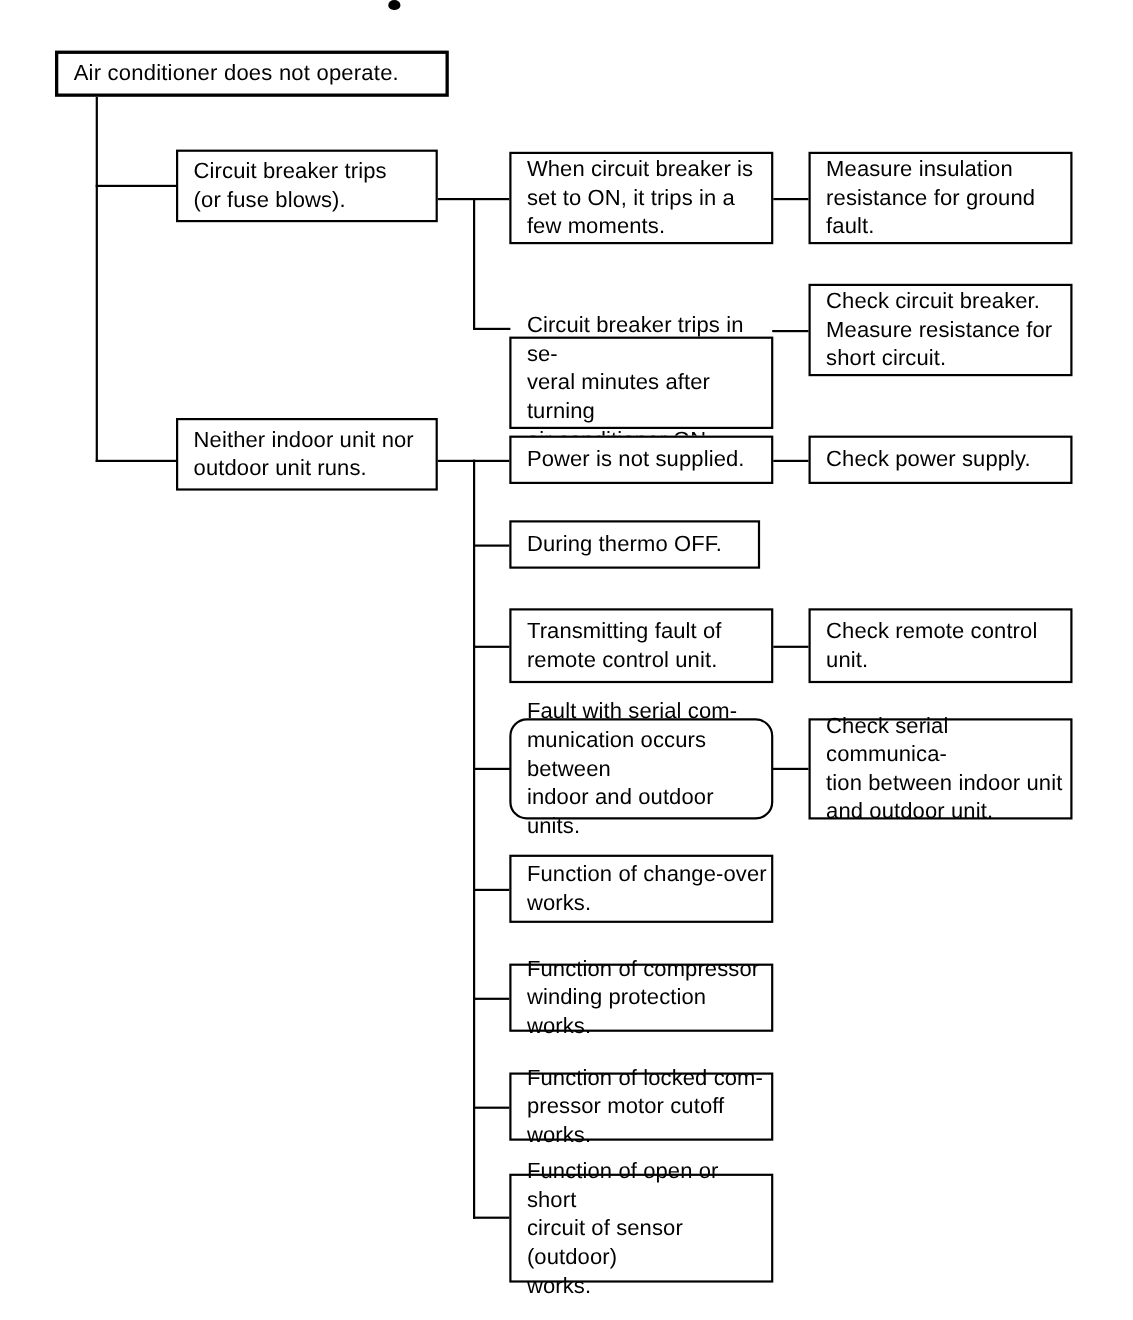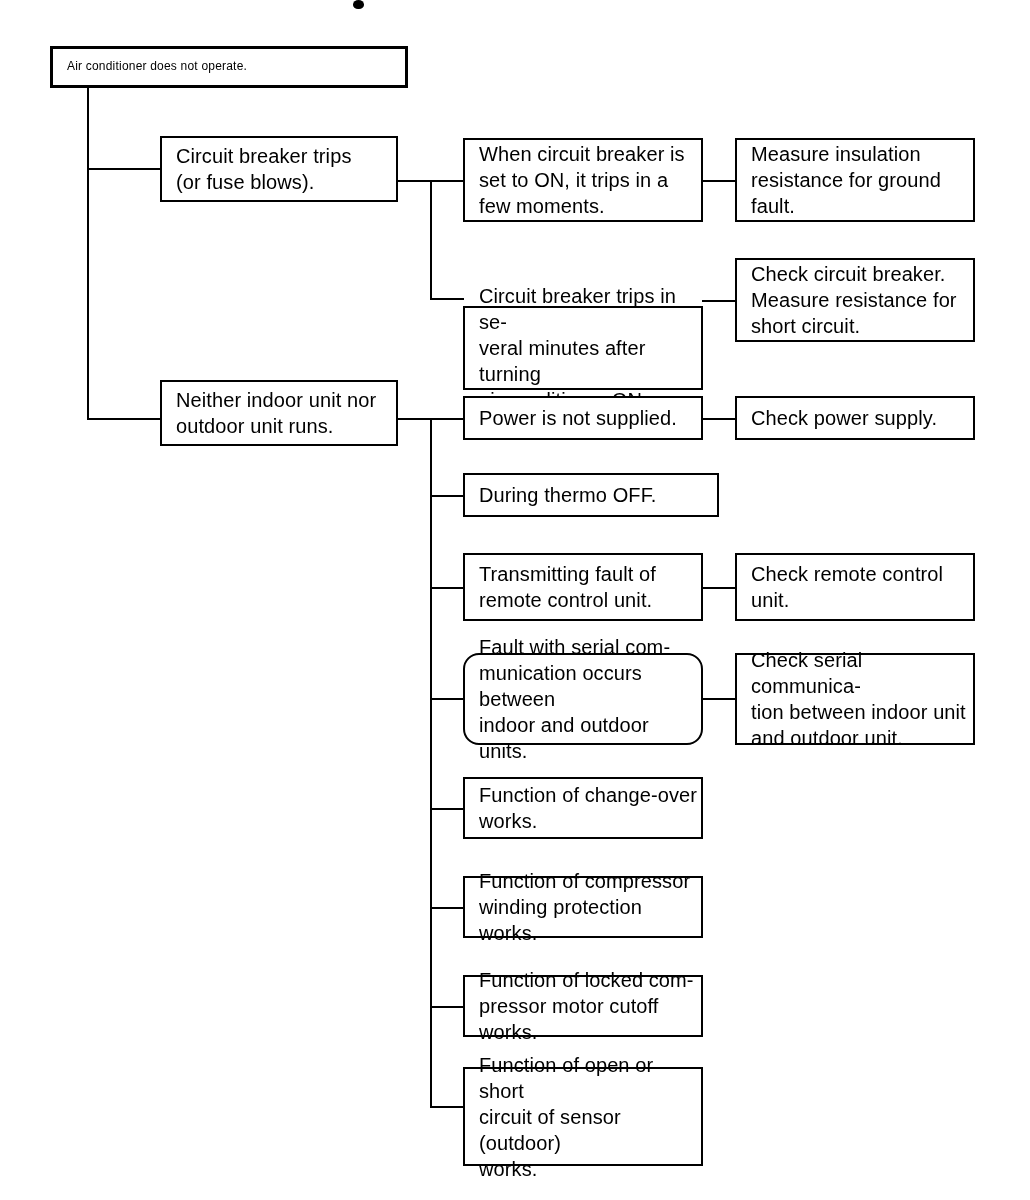--- a/index.html
+++ b/index.html
@@ -35,21 +35,21 @@
     display: block;
     padding: 0 0 0 14px;
     font-size: 20px;
     line-height: 1.30;
     font-weight: 500;
     letter-spacing: 0.1px;
     white-space: pre-line;
     color: #000000;
   }
   .node.root .node-text {
-    font-size: 12px;
+    font-size: 20px;
     letter-spacing: 0.2px;
   }
   .edge {
     position: absolute;
     background: #000000;
     z-index: 1;
   }
   .edge.h { height: 2px; }
   .edge.v { width: 2px; }
   .top-speck {
@@ -118,21 +118,21 @@
   <div class="node" style="left:463px; top:258px; width:240px; height:84px;margin-top:48px;">
     <span class="node-text">Circuit breaker trips in se-
 veral minutes after turning
 air conditioner ON.</span>
   </div>
 
   <div class="node" style="left:463px; top:396px; width:240px; height:44px;">
     <span class="node-text">Power is not supplied.</span>
   </div>
 
-  <div class="node" style="left:463px; top:473px; width:256px; height:44px;">
+  <div class="node" style="left:463px; top:473px; width:228px; height:44px;">
     <span class="node-text">During thermo OFF.</span>
   </div>
 
   <div class="node" style="left:463px; top:553px; width:240px; height:68px;">
     <span class="node-text">Transmitting fault of
 remote control unit.</span>
   </div>
 
   <div class="node" style="left:463px; top:653px; width:240px; height:92px;border-radius:16px;">
     <span class="node-text">Fault with serial com-

